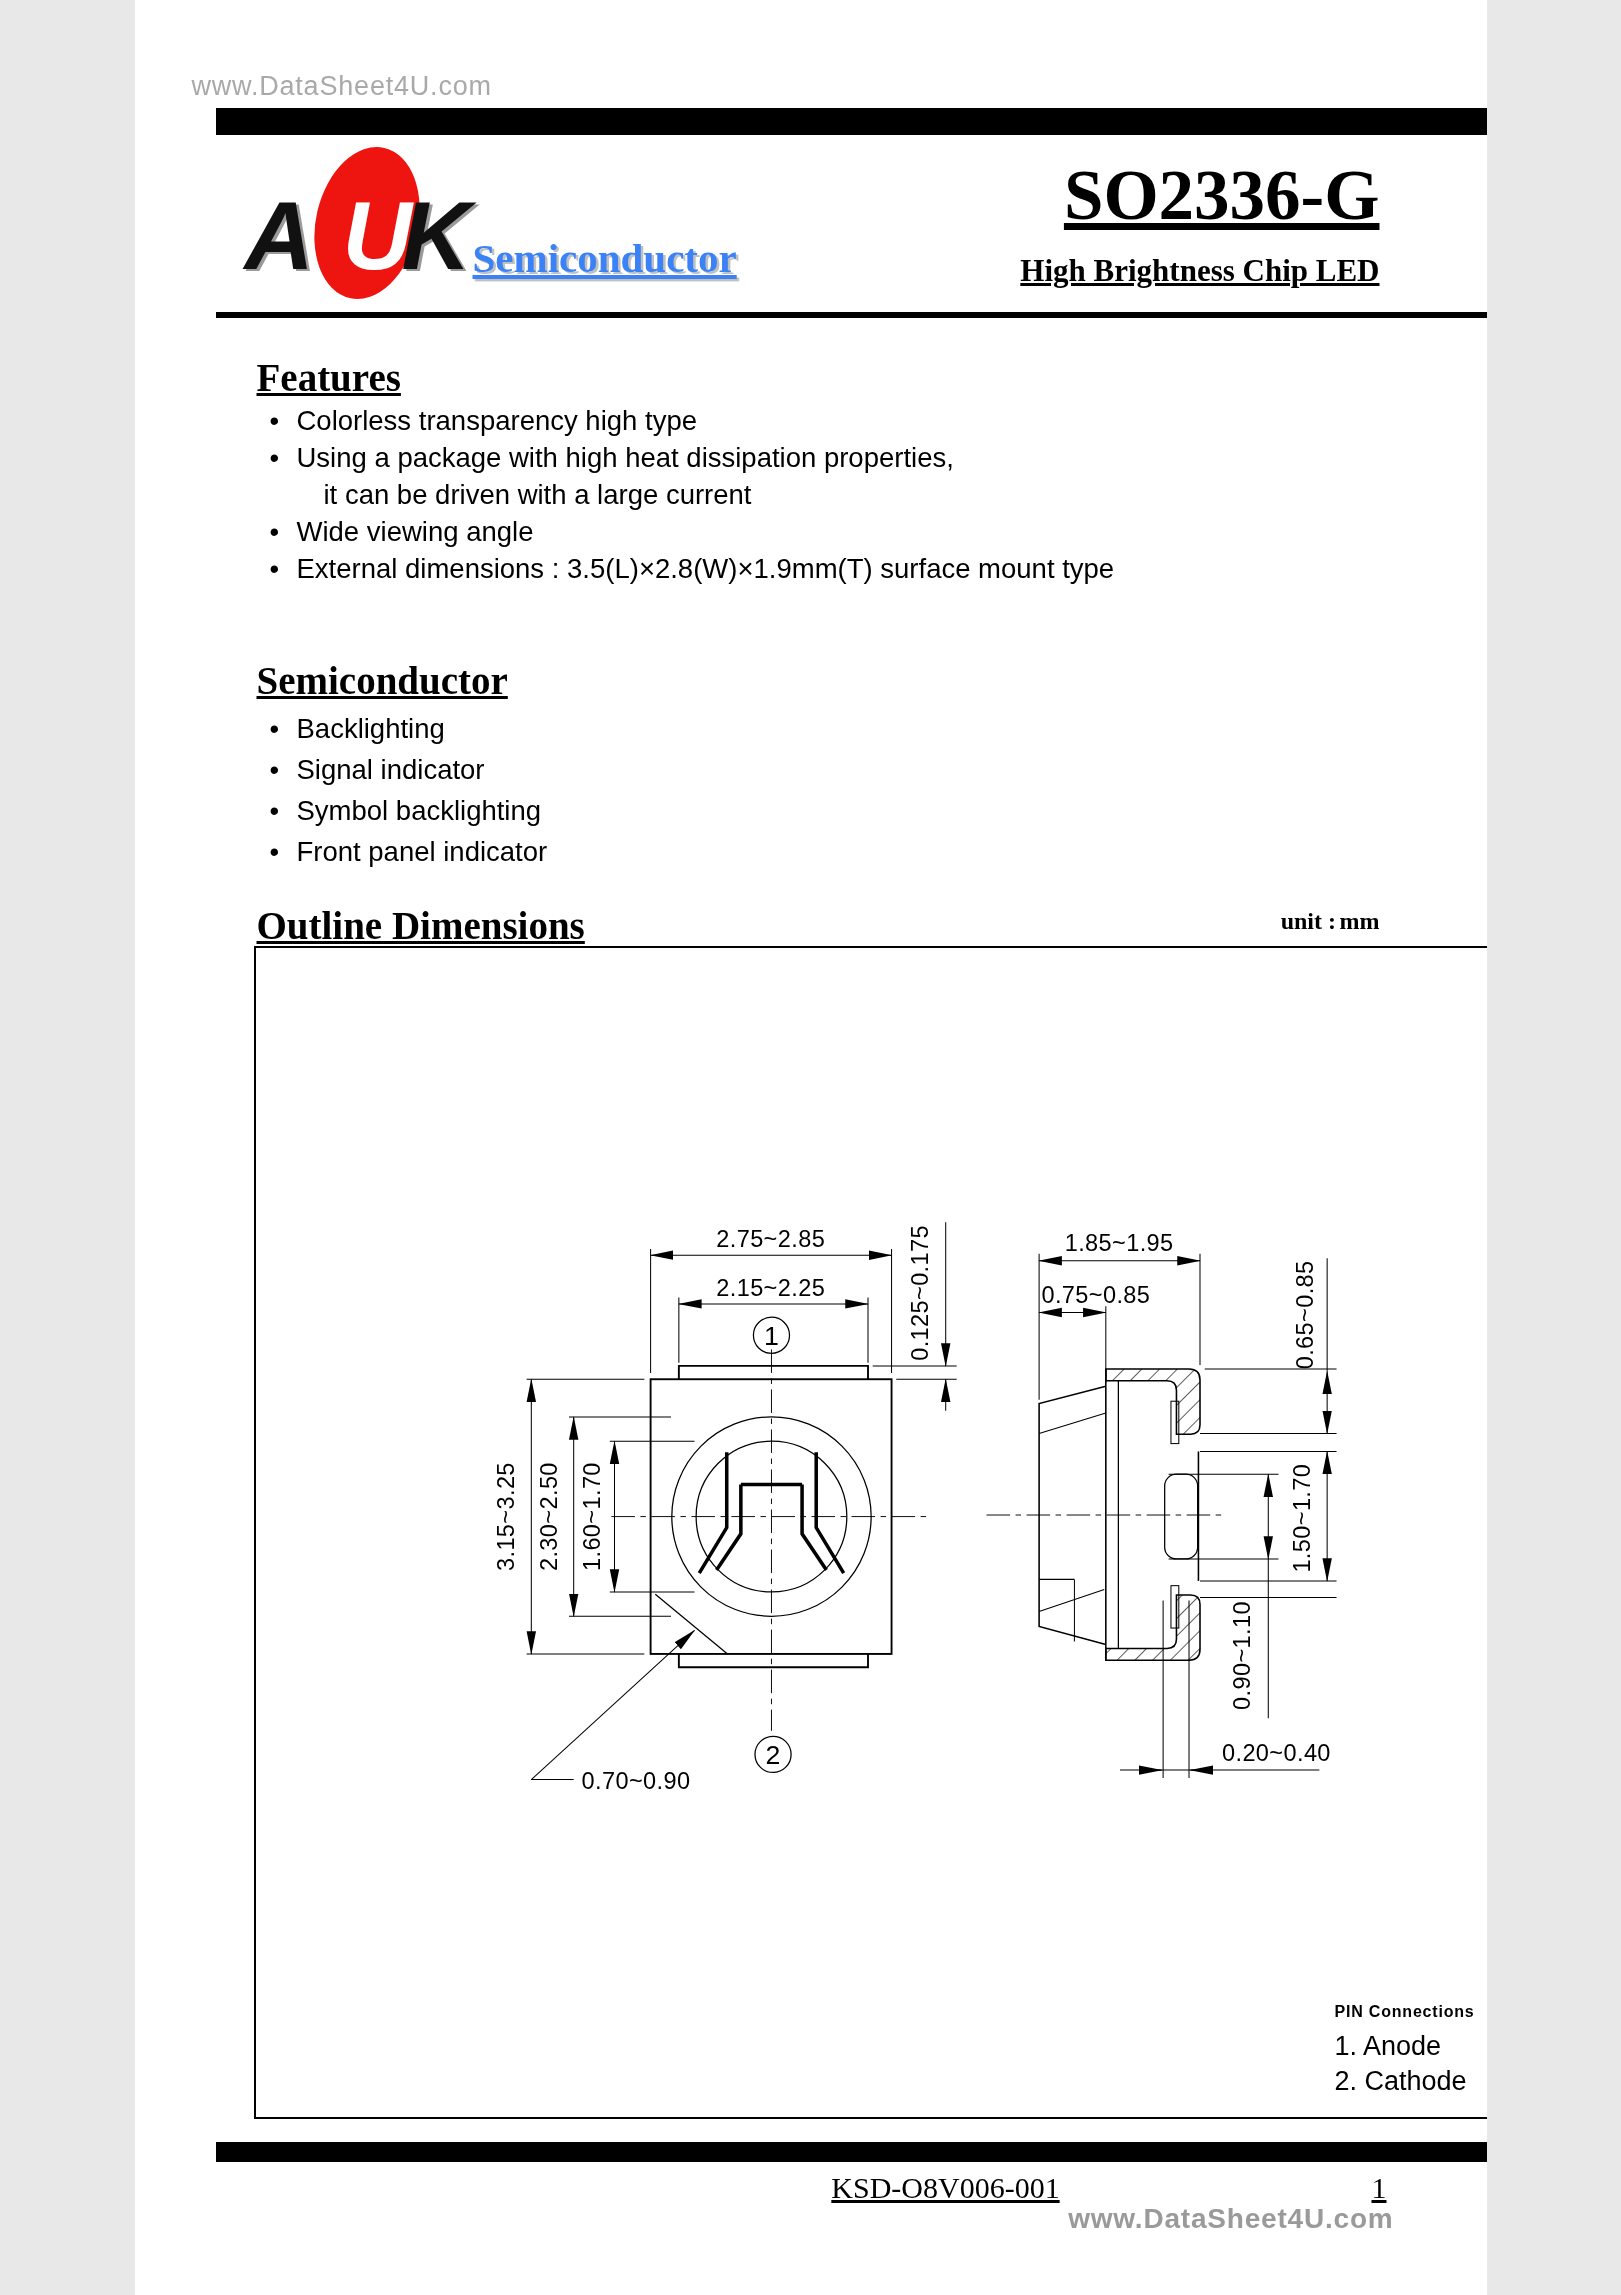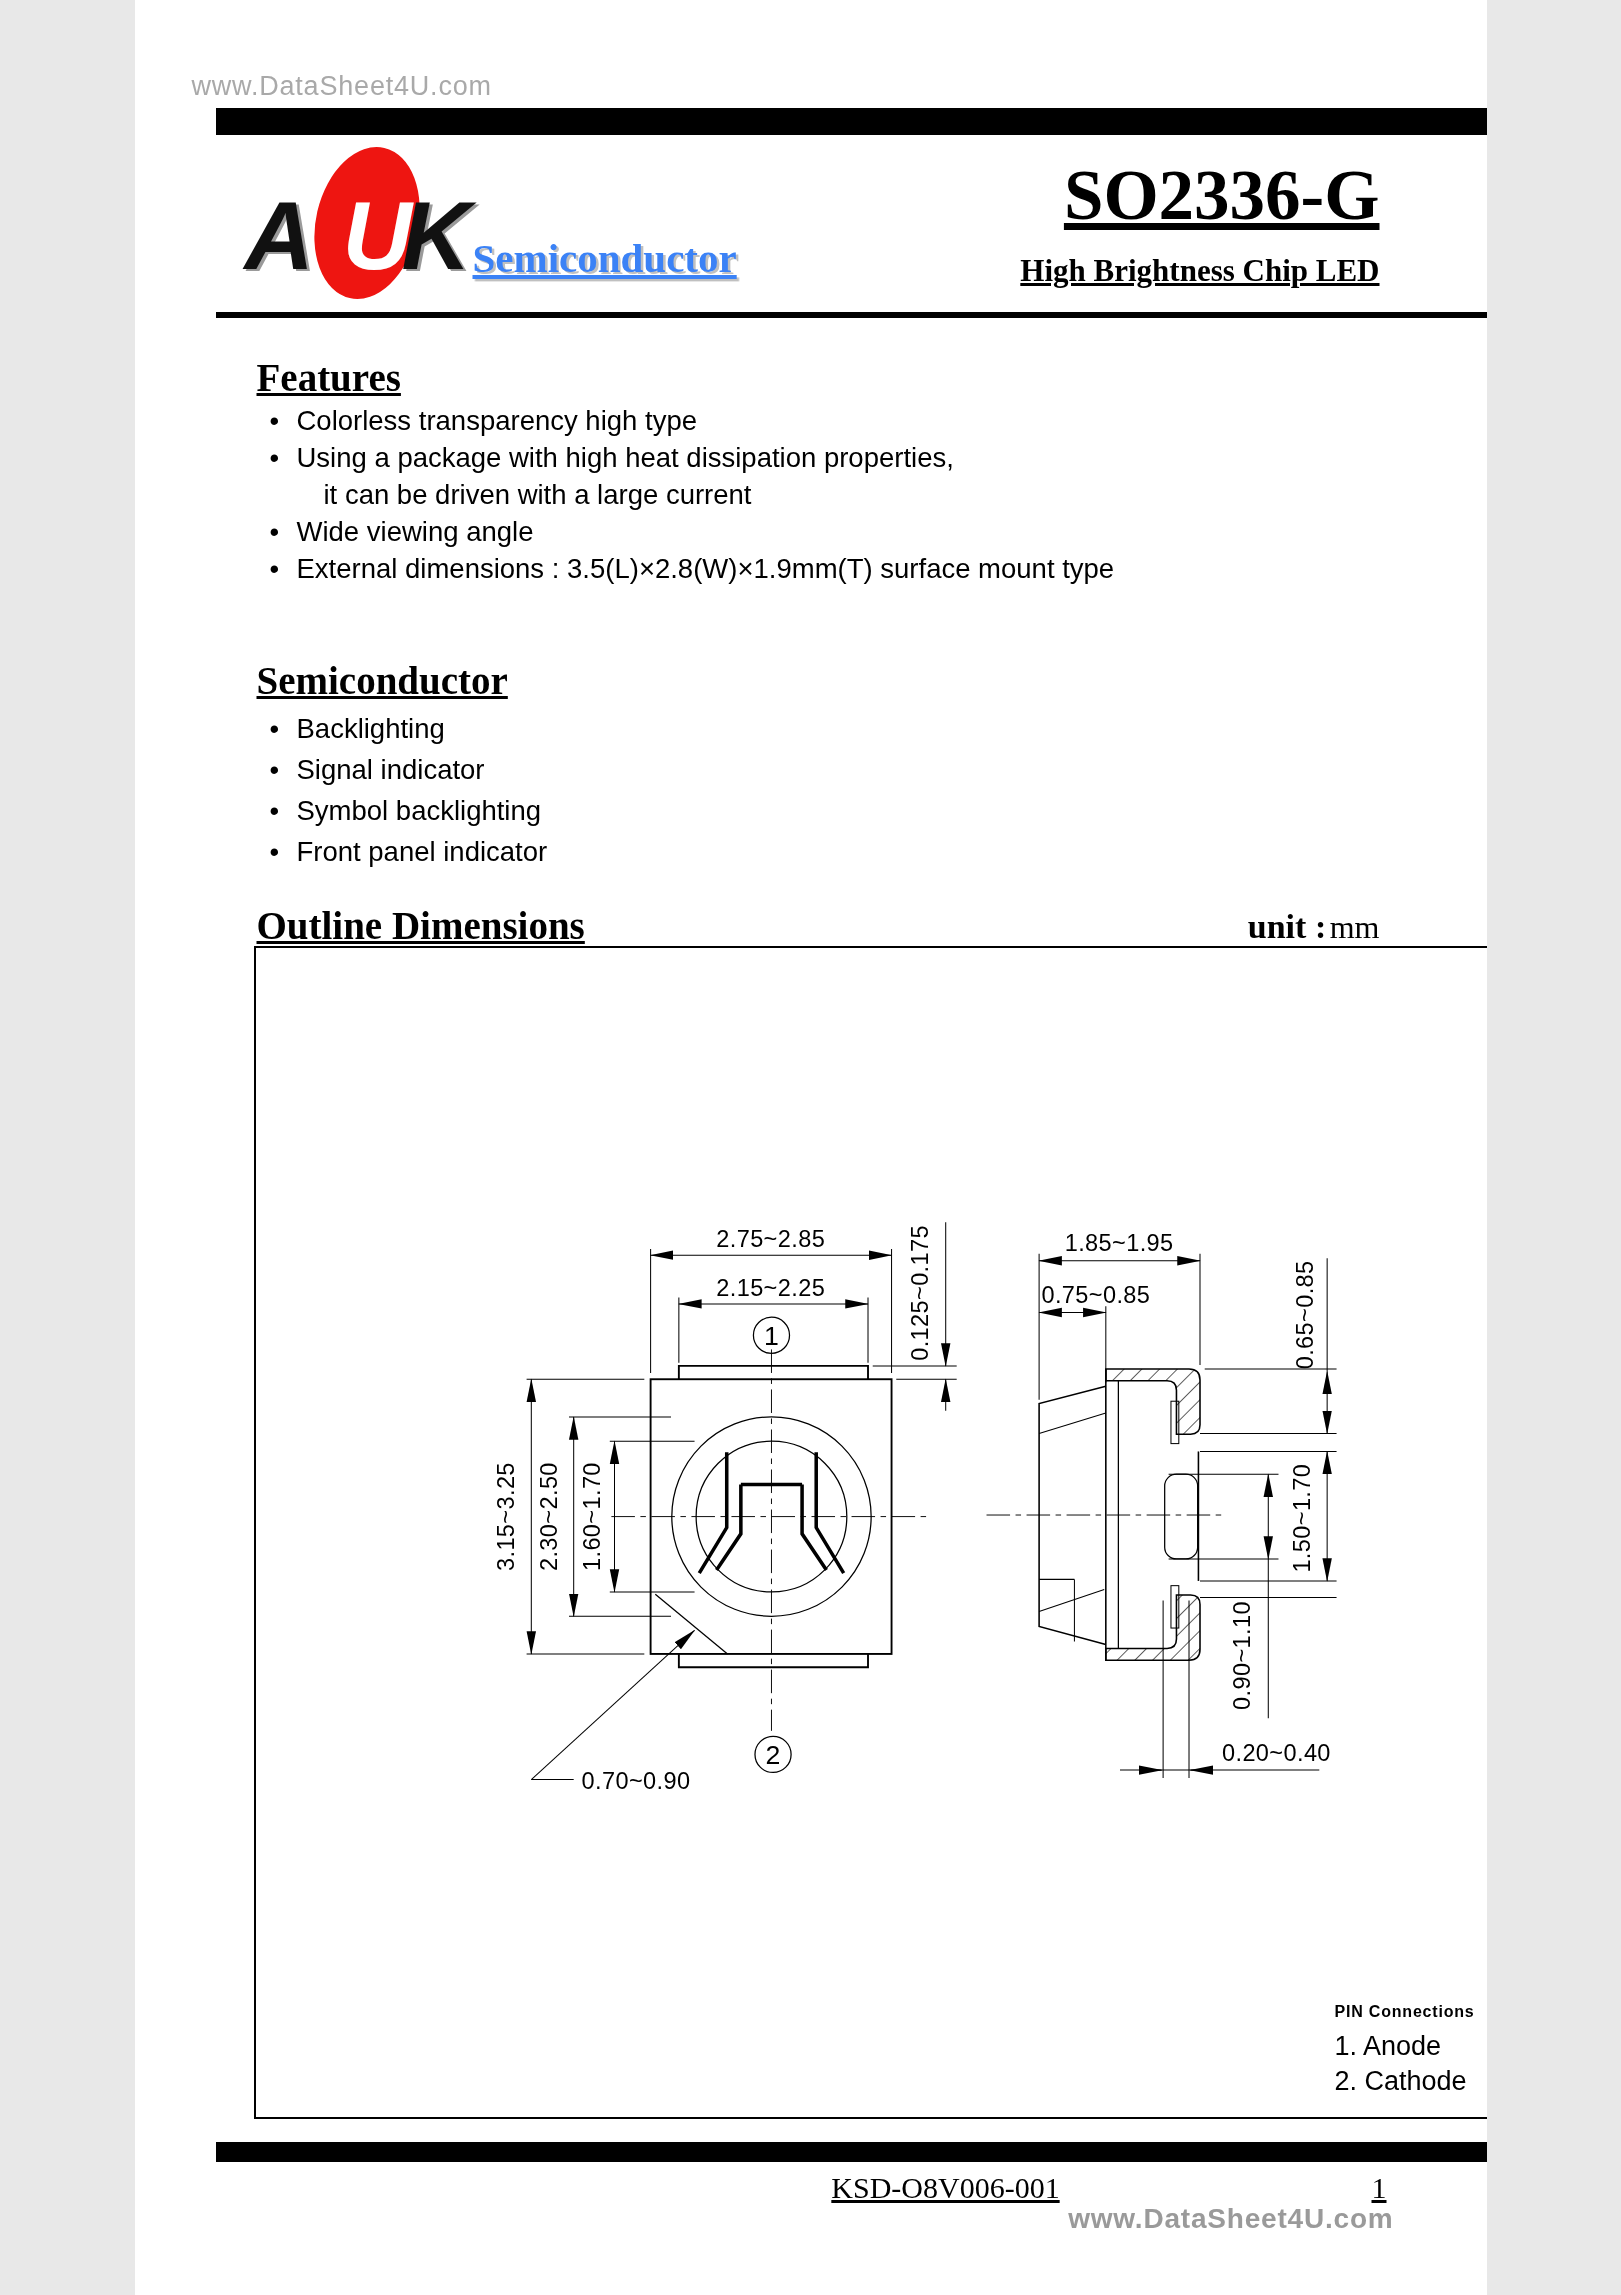--- a/index.html
+++ b/index.html
@@ -29,22 +29,22 @@
 
   .h1{left:122px;font-size:39px;font-weight:bold;}
   .list{left:135px;font-size:27.5px;}
   .li{display:flex;}
   .blt{width:27px;text-align:left;}
   .cont{padding-left:27px;}
   .feat .li{height:37px;line-height:37px;}
   .apps .li{height:41px;line-height:41px;}
 
   .unit{right:107px;top:908px;text-align:right;}
-  .unit .u1{font-family:"Liberation Serif",serif;font-size:34px;font-weight:bold;}
-  .unit .u2{font-family:"Liberation Serif",serif;font-size:32px;font-weight:normal;}
+  .unit .u1{font-family:"Liberation Serif",serif;font-size:24px;font-weight:bold;}
+  .unit .u2{font-family:"Liberation Serif",serif;font-size:24px;font-weight:bold;}
 
   .box{left:119px;top:946px;width:1374px;height:1173px;border:2.4px solid #000;box-sizing:border-box;}
   svg.draw{left:119px;top:946px;}
 
   .pin{left:1200px;top:1994px;line-height:35px;}
   .pin .pt{font-size:16px;font-weight:bold;letter-spacing:0.8px;}
   .pin .pi{font-size:27px;}
 
   .foot-doc{left:0;top:2171px;width:1622px;text-align:center;font-size:30px;}
   .foot-page{right:100px;top:2171px;font-size:30px;}

